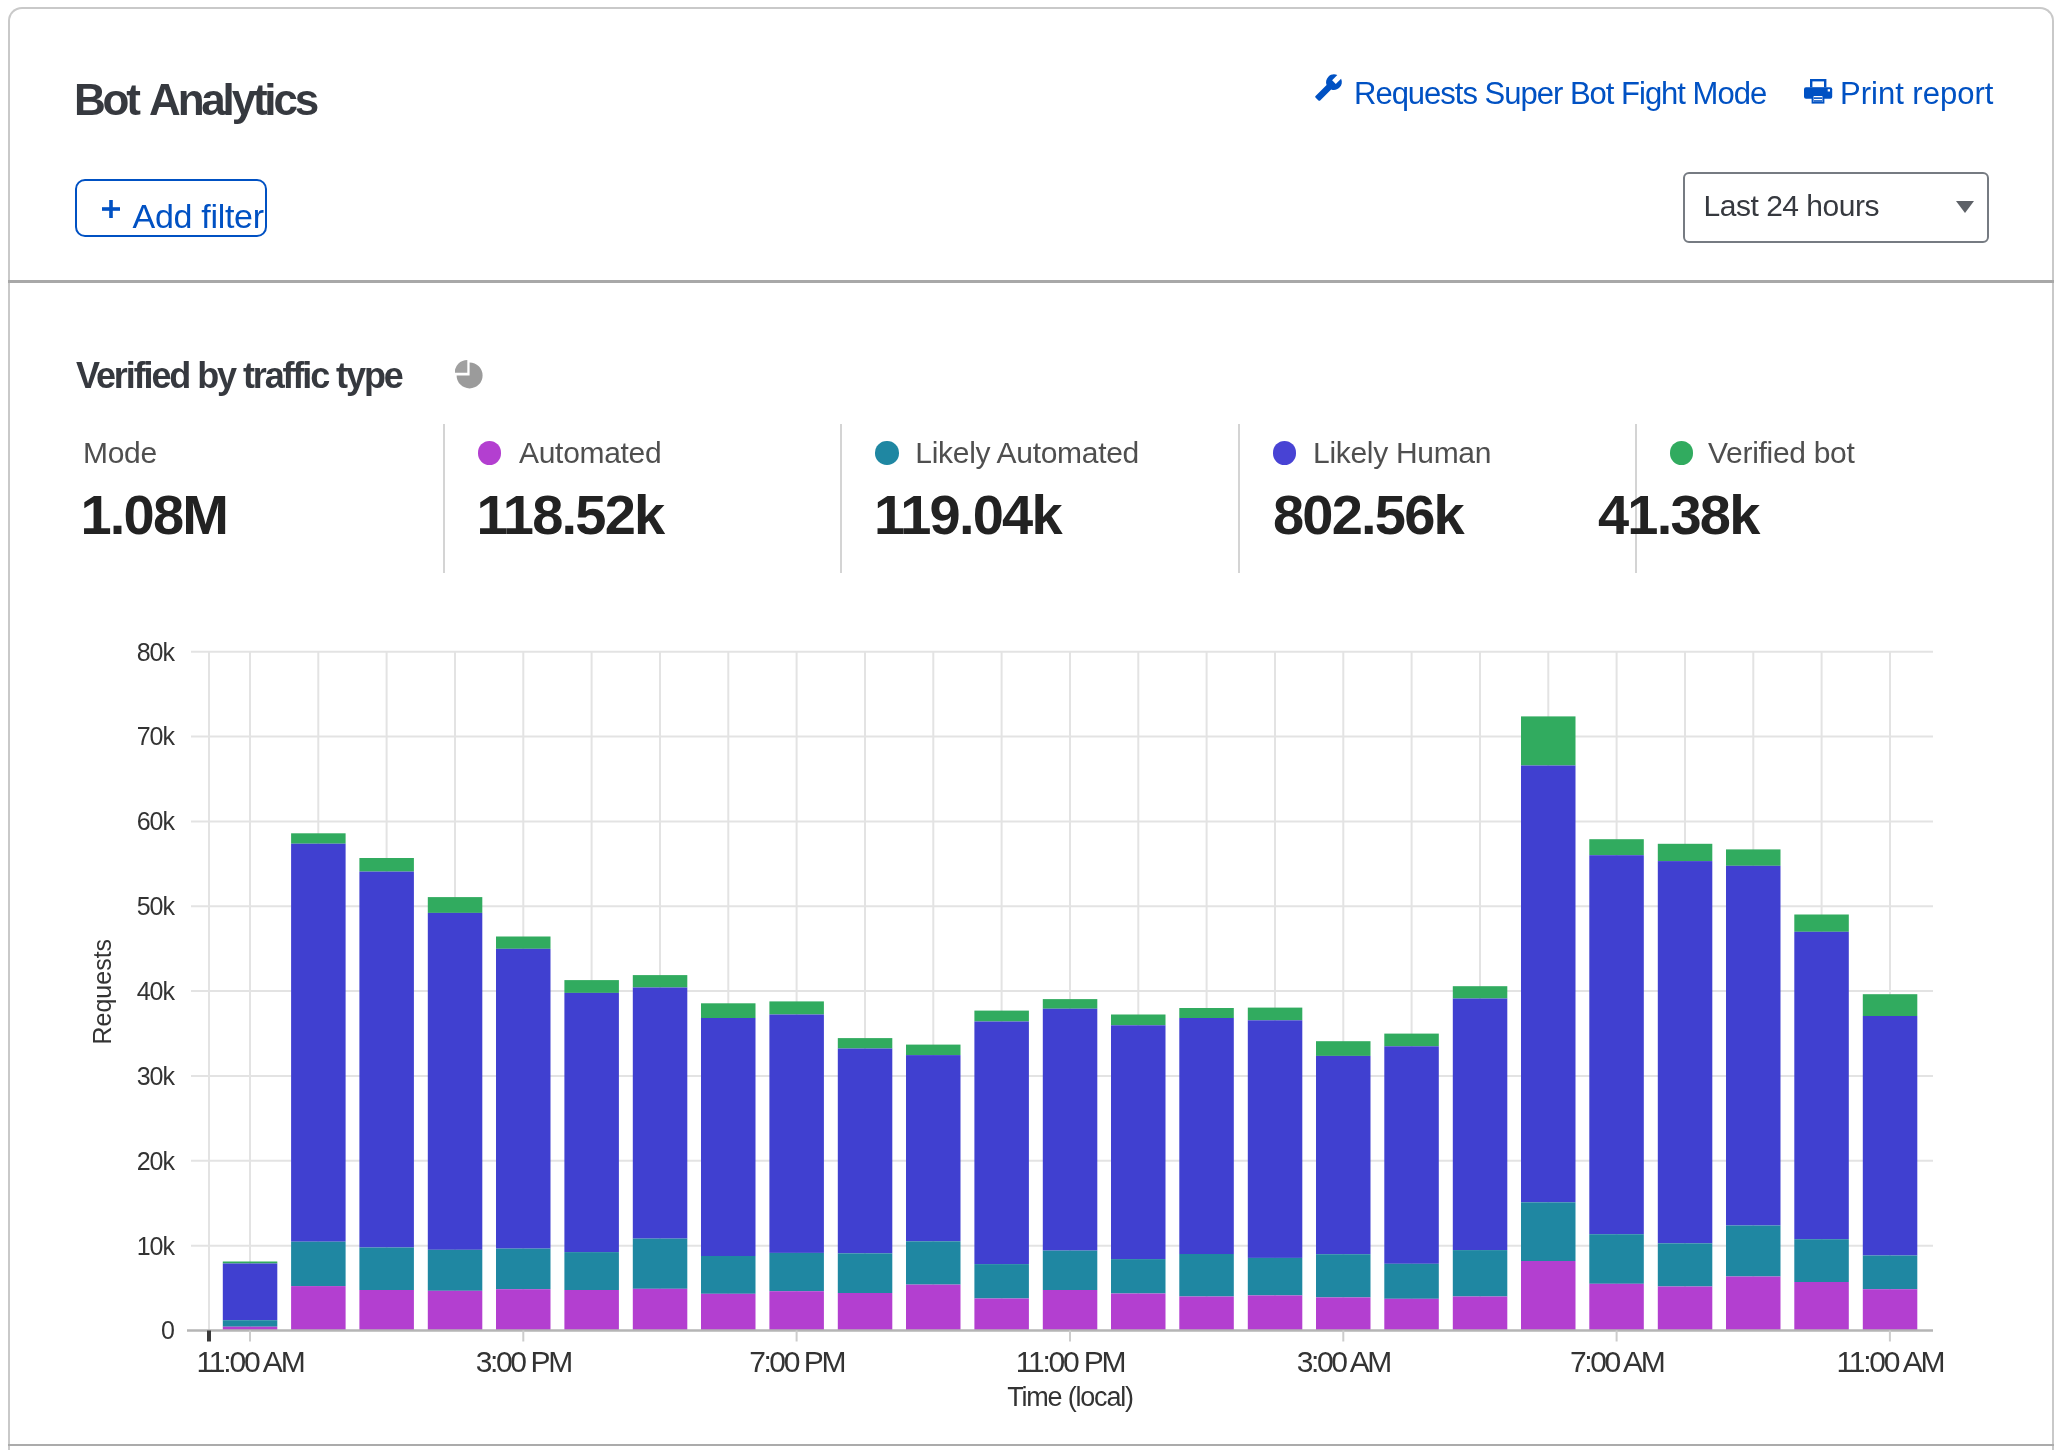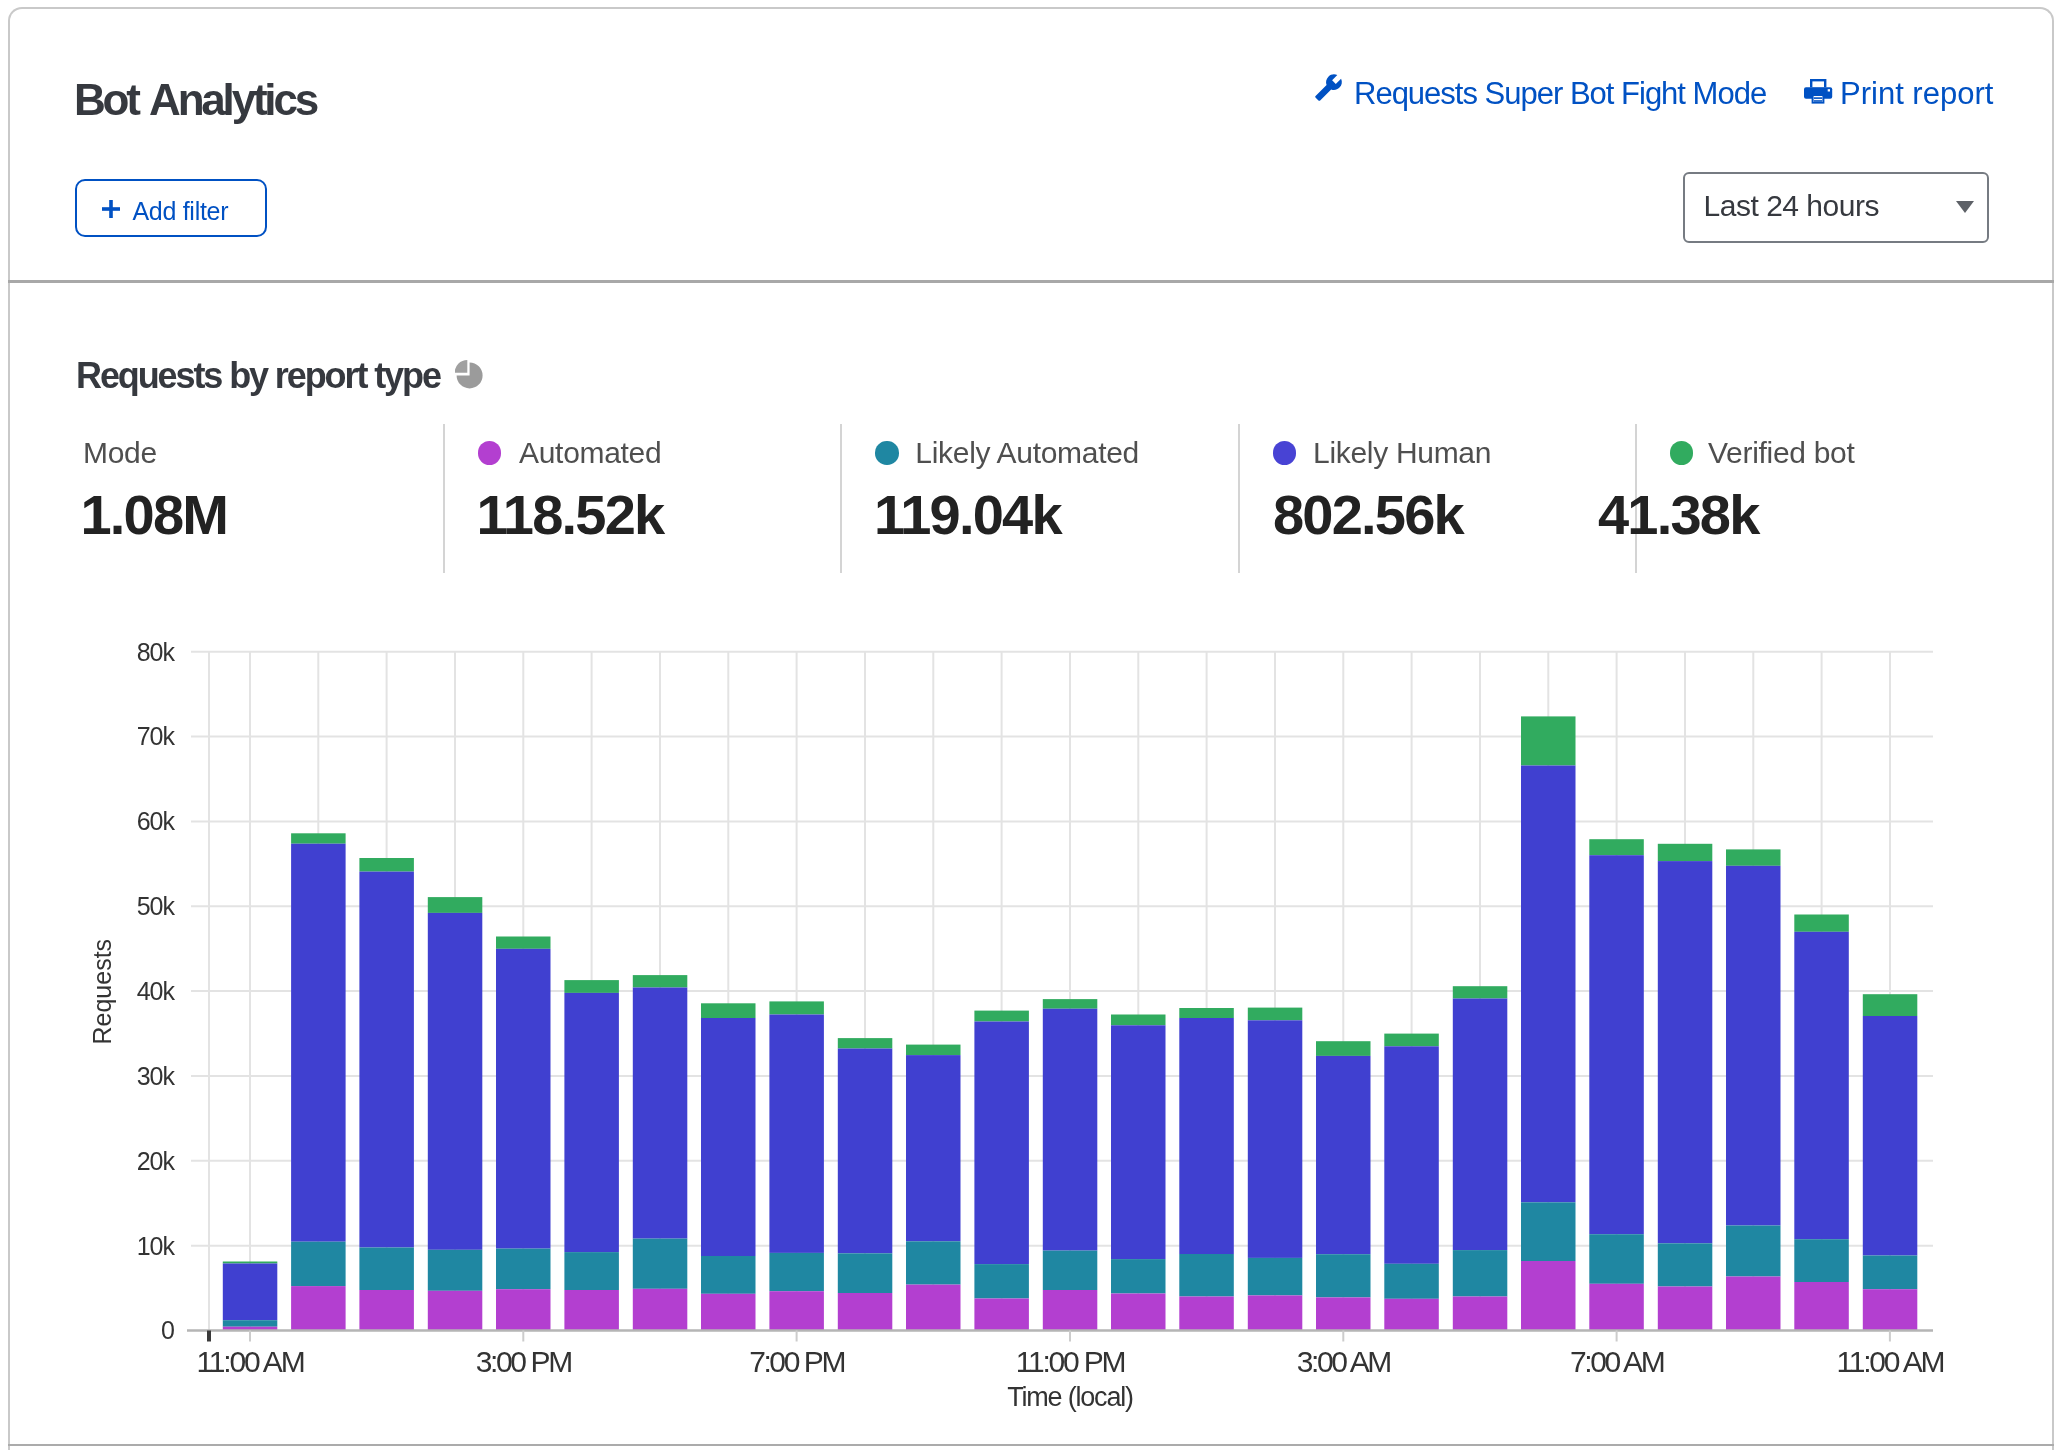--- a/index.html
+++ b/index.html
@@ -3,21 +3,21 @@
 <style>
 * { margin:0; padding:0; box-sizing:border-box; }
 html,body { width:2062px; height:1450px; background:#fff; font-family:"Liberation Sans", sans-serif; color:#333; }
 .abs { position:absolute; }
 .card { position:absolute; left:8px; top:7px; width:2046px; height:1443px;
   border:2px solid #c9c9c9; border-bottom:none; border-radius:14px 14px 0 0; background:#fff; }
 .title { left:74px; top:74.8px; font-size:44px; font-weight:bold; color:#36393f; letter-spacing:-3.2px; word-spacing:4px; }
 .lnk { font-size:31px; color:#0051c3; letter-spacing:-1px; }
 .btn { left:75px; top:179px; width:192px; height:58px; border:2px solid #0051c3; border-radius:10px; }
 .btn svg { position:absolute; left:23px; top:17px; }
-.btntx { left:55.5px; top:15.9px; font-size:25px; color:#0051c3; letter-spacing:-0.3px; position:absolute; }
+.btntx { left:55.5px; top:15.9px; font-size:34px; color:#0051c3; letter-spacing:-0.3px; position:absolute; }
 .sel { left:1682.6px; top:171.7px; width:306.7px; height:71.6px; border:2px solid #767b82; border-radius:6px; }
 .seltx { position:absolute; left:19px; top:15.5px; font-size:30px; color:#36393f; letter-spacing:-0.5px; }
 .tri { position:absolute; left:271.6px; top:27px; width:0; height:0;
   border-left:9.4px solid transparent; border-right:9.4px solid transparent; border-top:12px solid #5d6167; }
 .hdiv { position:absolute; left:8px; top:280px; width:2046px; height:2.5px; background:#a8a8a8; }
 .h2 { left:76px; top:355px; font-size:36px; font-weight:bold; color:#36393f; letter-spacing:-2.1px; }
 .vdiv { position:absolute; top:424px; height:149px; width:2px; background:#d4d4d4; }
 .dot { position:absolute; top:441px; width:23.5px; height:23.5px; border-radius:50%; }
 .slab { position:absolute; top:435.9px; font-size:30px; color:#4f4f4f; letter-spacing:-0.3px; }
 .sval { position:absolute; top:482px; font-size:56px; font-weight:bold; color:#222; letter-spacing:-1.8px; }
@@ -49,21 +49,21 @@
       <path d="M9.2 2h3.6v18H9.2z" fill="#0051c3"></path>
       <path d="M2 9.2h18v3.6H2z" fill="#0051c3"></path>
     </svg>
     <span class="btntx">Add filter</span>
   </div>
 <div class="abs sel">
     <span class="seltx">Last 24 hours</span>
     <span class="tri"></span>
   </div>
 <div class="hdiv"></div>
-<div class="abs h2">Requests by report type</div>
+<div class="abs h2">Verified by traffic type</div>
 <svg class="abs" style="left:455.2px;top:359.2px" width="28" height="30" viewBox="0 0 28 30">
     <path d="M14.6 3.4 A13 13 0 1 1 1.6 16.4 L14.6 16.4 Z" fill="#9b9b9b"></path>
     <path d="M12.3 13.7 L12.3 1.0 A12.7 12.7 0 0 0 -0.4 13.7 Z" fill="#a0a0a0"></path>
   </svg>
 <div class="vdiv" style="left:443px"></div>
 <div class="vdiv" style="left:840.3px"></div>
 <div class="vdiv" style="left:1238px"></div>
 <div class="vdiv" style="left:1635px"></div>
 <div class="slab" style="left:83px">Mode</div>
 <div class="sval" style="left:80.5px">1.08M</div>

